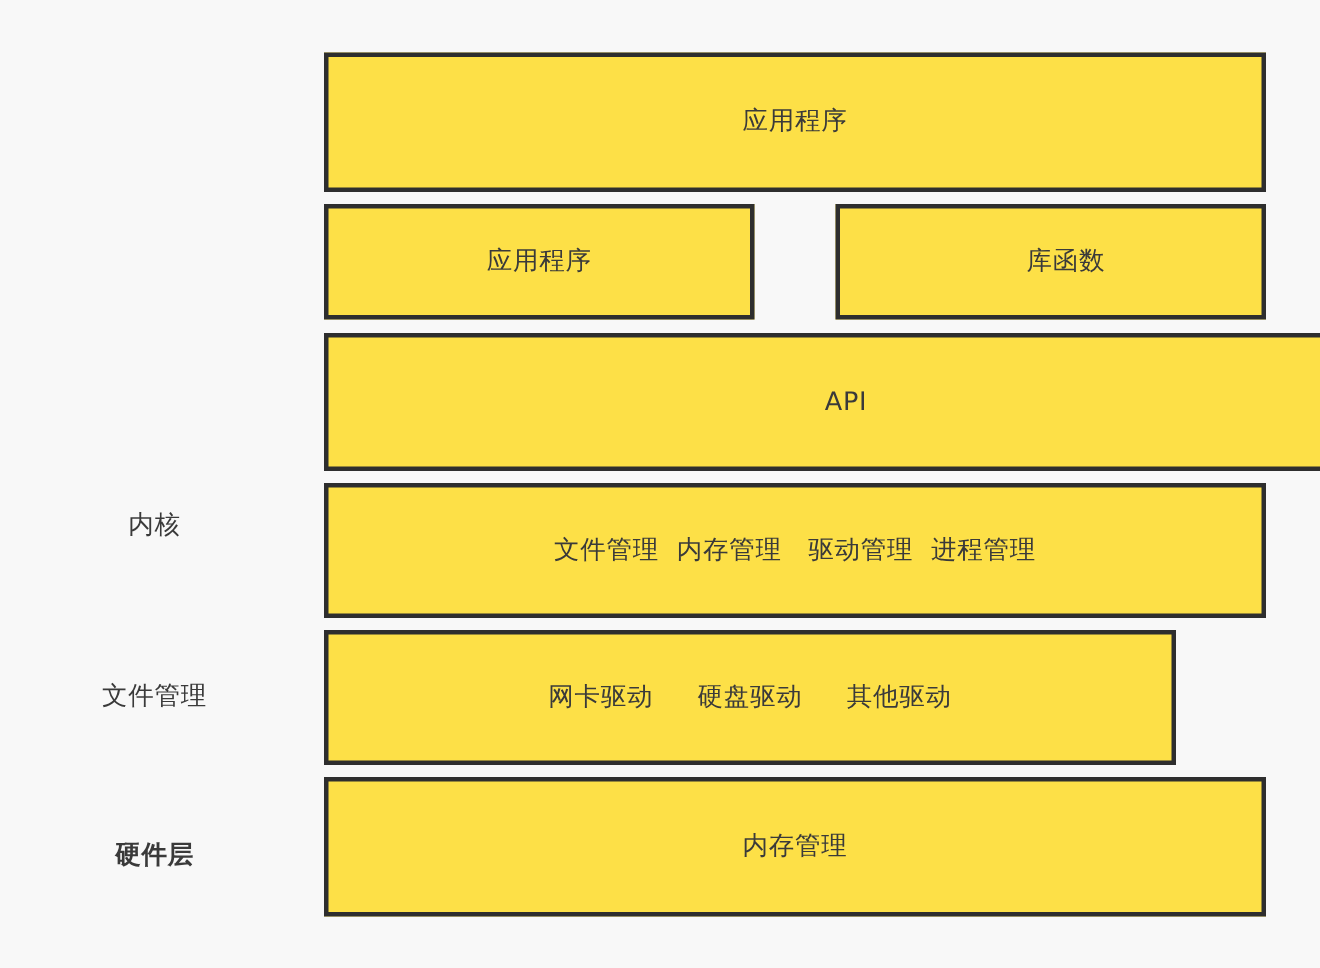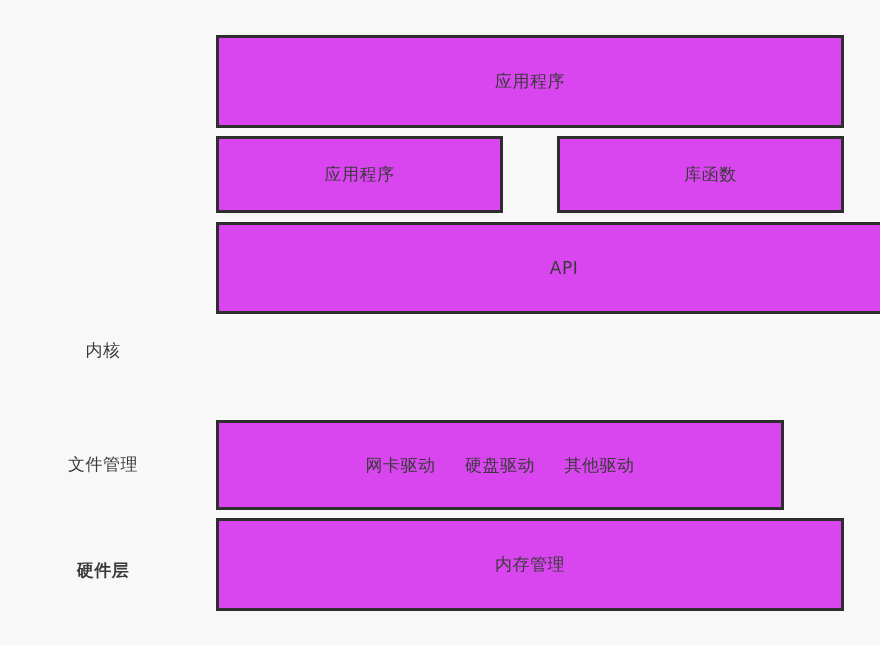--- a/index.html
+++ b/index.html
@@ -20,21 +20,21 @@
     height: 645px;
   }
   .row {
     position: absolute;
     display: flex;
     align-items: center;
   }
   .box {
     box-sizing: border-box;
     border: 3px solid #2e2e2e;
-    background: #d946ef;
+    background: #fde047;
     display: flex;
     align-items: center;
     justify-content: center;
     height: 100%;
   }
   .box-text {
     font-size: 17px;
     color: #3a3a3a;
     letter-spacing: 0.5px;
     white-space: pre;
@@ -94,20 +94,25 @@
       <span class="box-text">库函数</span>
     </div>
   </div>
 
   <div class="row" id="row-syscall">
     <div class="box">
       <span class="box-text">API</span>
     </div>
   </div>
 
+  <div class="row" id="row-kernel">
+    <div class="box">
+      <span class="box-text">文件管理  内存管理   驱动管理  进程管理</span>
+    </div>
+  </div>
 
   <div class="row" id="row-driver">
     <div class="box">
       <span class="box-text">网卡驱动     硬盘驱动     其他驱动</span>
     </div>
   </div>
 
   <div class="row" id="row-hardware">
     <div class="box">
       <span class="box-text">内存管理</span>

